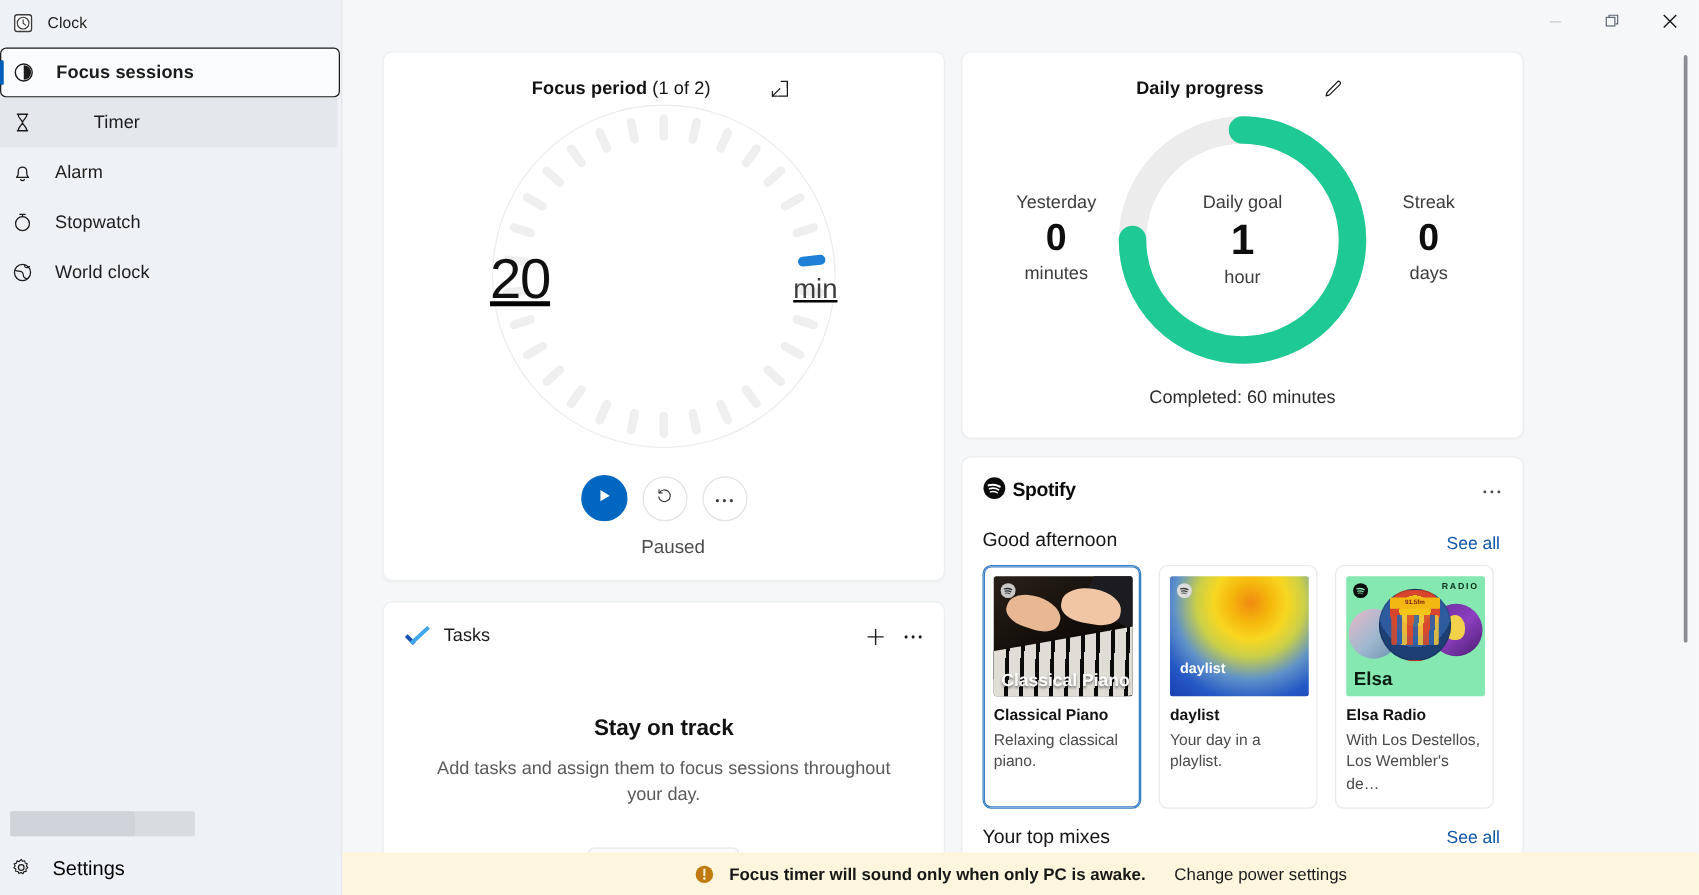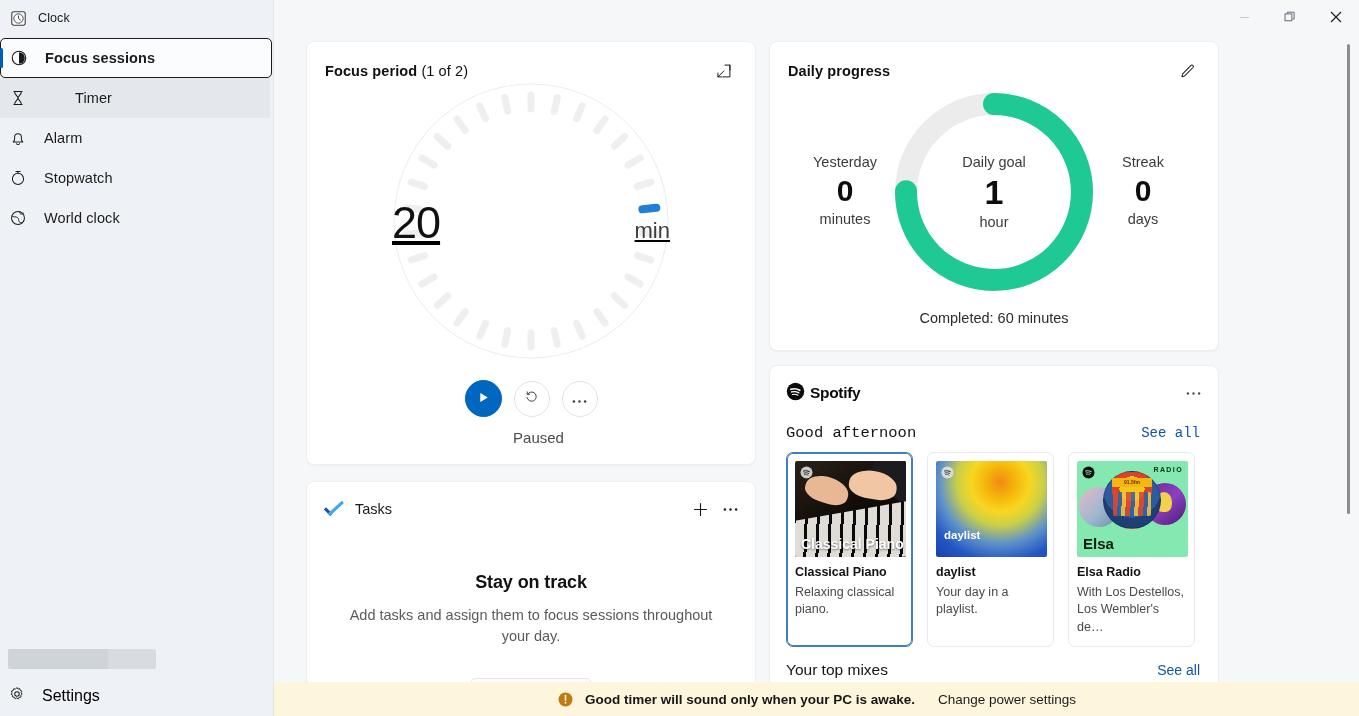--- a/index.html
+++ b/index.html
@@ -83,21 +83,21 @@
   .content { position: absolute; left: 0; top: 0; width: 1085px; height: 716px; }
 
   .col-left  { position: absolute; left: 32px; top: 41px; width: 450px; }
   .col-right { position: absolute; left: 495px; top: 41px; width: 450px; }
 
   .card {
     background: #ffffff; border: 1px solid #eceef0;
     border-radius: 8px; box-shadow: 0 1px 2px rgba(0,0,0,.035);
   }
   .card-head {
-    display: flex; align-items: center; justify-content: space-between;
+    display: flex; align-items: center; justify-content: center;
     padding: 14px 16px 0 18px;
     gap: 40px;
   }
   .card-title { font-size: 14.5px; font-weight: 700; color: #111; letter-spacing: .1px; }
   .card-title .sub { font-weight: 400; }
   .icon-btn {
     width: 30px; height: 30px; border-radius: 4px; display: flex;
     align-items: center; justify-content: center; color: #1b1b1b;
   }
 
@@ -161,23 +161,22 @@
     position: absolute; left: 0; right: 0; top: 268px; text-align: center;
     font-size: 14.5px; color: #2c2c2c;
   }
 
   
   .spotify-card { margin-top: 14px; position: relative; padding-bottom: 14px; min-height: 330px; }
   .spotify-head { display: flex; align-items: center; justify-content: space-between; padding: 12px 10px 0 16px; }
   .spotify-logo { display: flex; align-items: center; gap: 5px; }
   .spotify-wordmark { font-size: 15.5px; font-weight: 700; color: #0b0b0b; letter-spacing: -.3px; }
   .section-row {
-    display: flex; align-items: center; justify-content: space-between;
+    display: flex; align-items: flex-end; justify-content: space-between;
     padding: 16px 18px 0 16px;
-    font-family: Liberation Mono, monospace;
   }
   .section-title { font-size: 15.5px; color: #141414; }
   .see-all { font-size: 14px; color: #0f56a5; }
   .tiles { display: flex; gap: 14px; padding: 10px 14px 0 16px; }
   .tile {
     width: 127px; border: 1px solid #e8eaec; border-radius: 7px;
     background: #fff; padding: 8px 8px 10px; position: relative;
   }
   .tile.selected { border: 1.6px solid #3b7fc4; box-shadow: 0 0 0 1px #3b7fc4 inset; }
   .tile-art { width: 111px; height: 96px; border-radius: 2px; position: relative; overflow: hidden; }
@@ -647,17 +646,17 @@
   </div>
 
   <div class="notif-bar">
     <span class="notif-icon">
       <svg width="17" height="17" viewBox="0 0 20 20">
         <circle cx="10" cy="10" r="8.2" fill="#c07a10"></circle>
         <path d="M10 5.4v5.4" stroke="#fff6e0" stroke-width="1.9" stroke-linecap="round"></path>
         <circle cx="10" cy="13.9" r="1.15" fill="#fff6e0"></circle>
       </svg>
     </span>
-    <span class="notif-text">Good timer will sound only when your PC is awake.</span>
+    <span class="notif-text">Focus timer will sound only when only PC is awake.</span>
     <span class="notif-link">Change power settings</span>
   </div>
 
 </div>
 
 </body></html>

